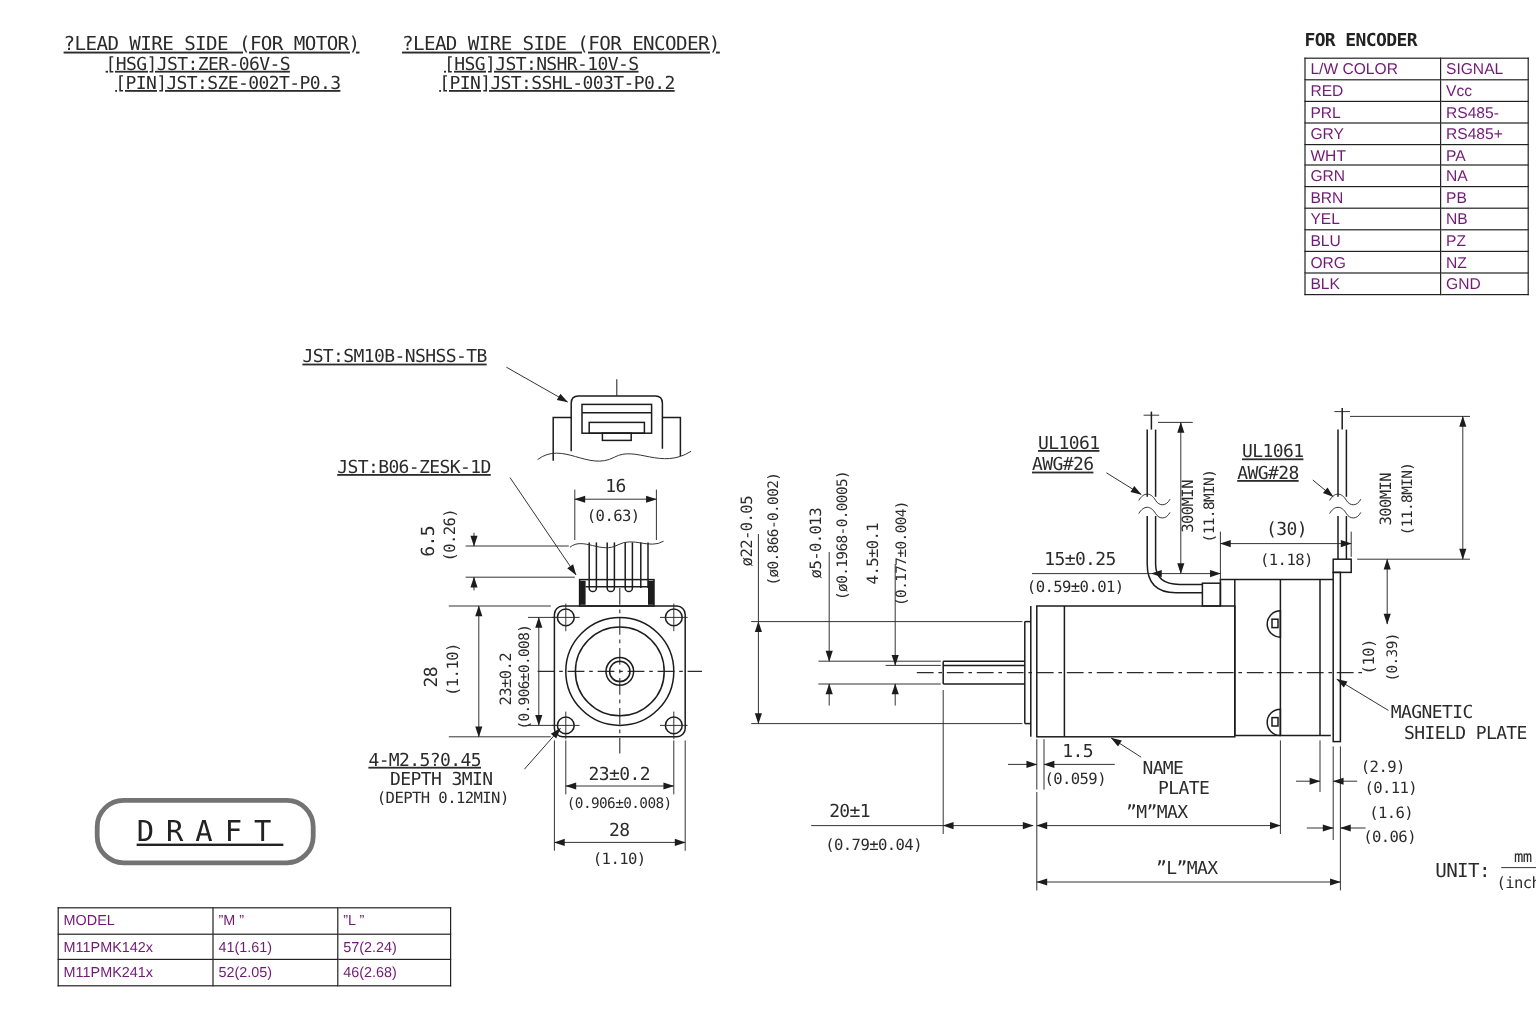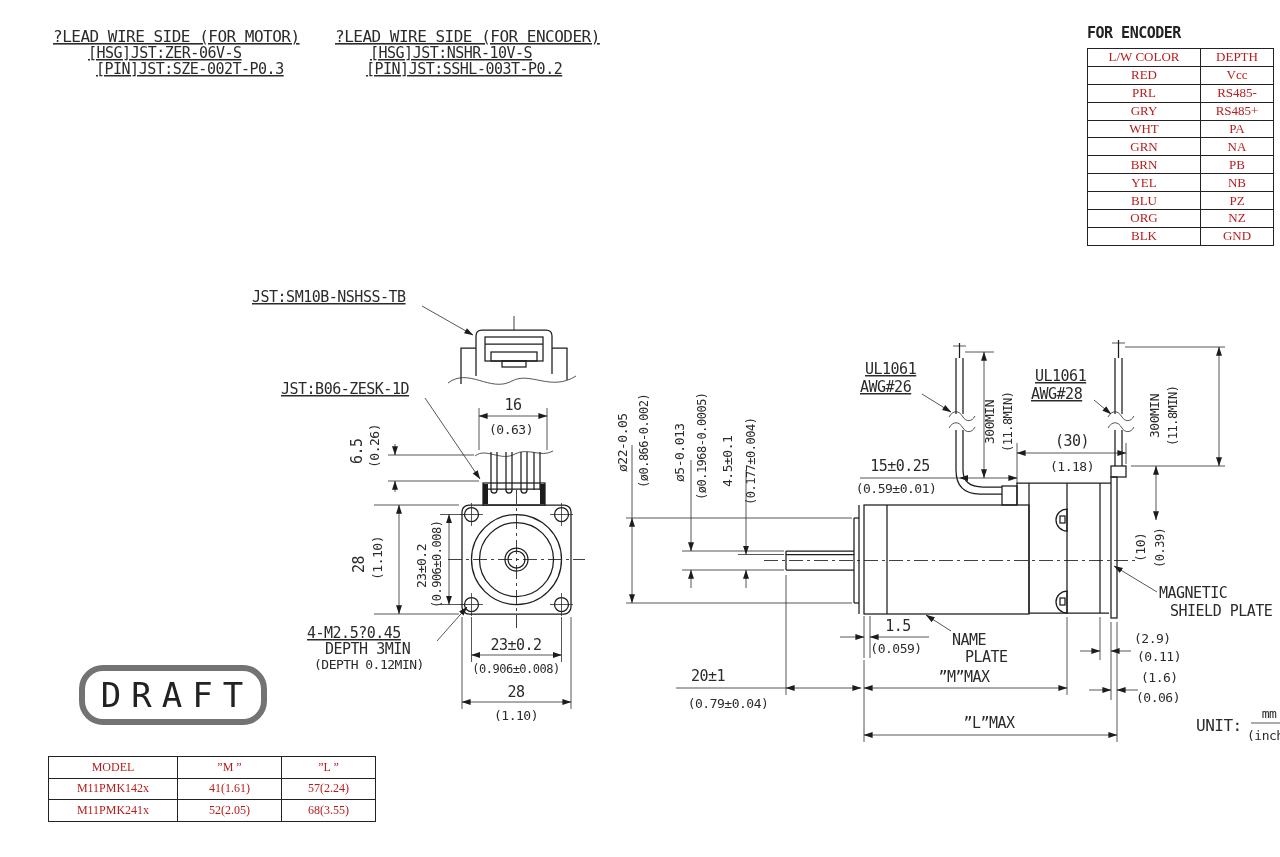--- a/index.html
+++ b/index.html
@@ -11,28 +11,28 @@
   .t{font-size:15px;}
   .ts{font-size:13px;}
   .tt{font-size:12px;}
   .th{font-size:16px;}
   .und{text-decoration:underline;}
   .ln{stroke:#1c1c1c;stroke-width:1.25;fill:none;}
   .thin{stroke:#2b2b2b;stroke-width:0.8;fill:none;}
   .cl{stroke:#2b2b2b;stroke-width:0.9;fill:none;stroke-dasharray:14 4 3 4;}
   .fillb{fill:#1c1c1c;stroke:none;}
   table{border-collapse:collapse;}
-  td{border:1.4px solid #222;text-align:center;font-family:Liberation Serif, serif;
-     font-size:13.5px;color:#b91c1c;padding:0 4px;white-space:nowrap;}
+  td{border:1.4px solid #222;text-align:left;font-family:Liberation Sans, sans-serif;
+     font-size:13.5px;color:#701a75;padding:0 4px;white-space:nowrap;}
   #enc-table td{height:16.9px;font-size:13px;}
   #model-table td{height:20.5px;font-size:12px;}
   #enc-title{font-size:15px;letter-spacing:-0.5px;font-weight:bold;}
-  #stamp{width:168px;height:48px;border:6px solid #737373;border-radius:24px;
+  #stamp{width:168px;height:48px;border:4px solid #737373;border-radius:24px;
          display:flex;align-items:center;justify-content:center;
-         font-size:34px;letter-spacing:10px;padding-left:8px;}
+         font-size:24px;letter-spacing:10px;padding-left:8px;text-decoration:underline;}
 </style>
 </head>
 <body>
 
 <div id="sheet">
 
 <svg width="1280" height="857" viewBox="0 0 1280 857">
   <defs>
     <marker id="arw" viewBox="0 0 10 8" refX="9.6" refY="4" markerWidth="12" markerHeight="9" orient="auto-start-reverse">
       <path d="M10,4 L0,0.7 L0,7.3 Z" fill="#1c1c1c"></path>
@@ -371,21 +371,21 @@
     <text class="ts" x="1245" y="740" text-anchor="middle">(inch)</text>
   </g>
 </svg>
 
 <div class="abs" style="left:1063px;top:24px;">
   <div id="enc-title">FOR ENCODER</div>
   <table id="enc-table" style="margin-top:6px;">
     <tbody>
           <tr>
       <td style="width:104px">L/W COLOR</td>
-      <td style="width:64px">DEPTH</td>
+      <td style="width:64px">SIGNAL</td>
     </tr>
     <tr>
             <td>RED</td>
             <td>Vcc</td>
           </tr>
     <tr>
             <td>PRL</td>
             <td>RS485-</td>
           </tr>
     <tr>
@@ -434,18 +434,18 @@
     <td style="width:85px">”L ”</td>
   </tr>
   <tr>
           <td>M11PMK142x</td>
           <td>41(1.61)</td>
           <td>57(2.24)</td>
         </tr>
   <tr>
           <td>M11PMK241x</td>
           <td>52(2.05)</td>
-          <td>68(3.55)</td>
+          <td>46(2.68)</td>
         </tr>
 </tbody>
     </table>
 
 </div>
 
 </body></html>

